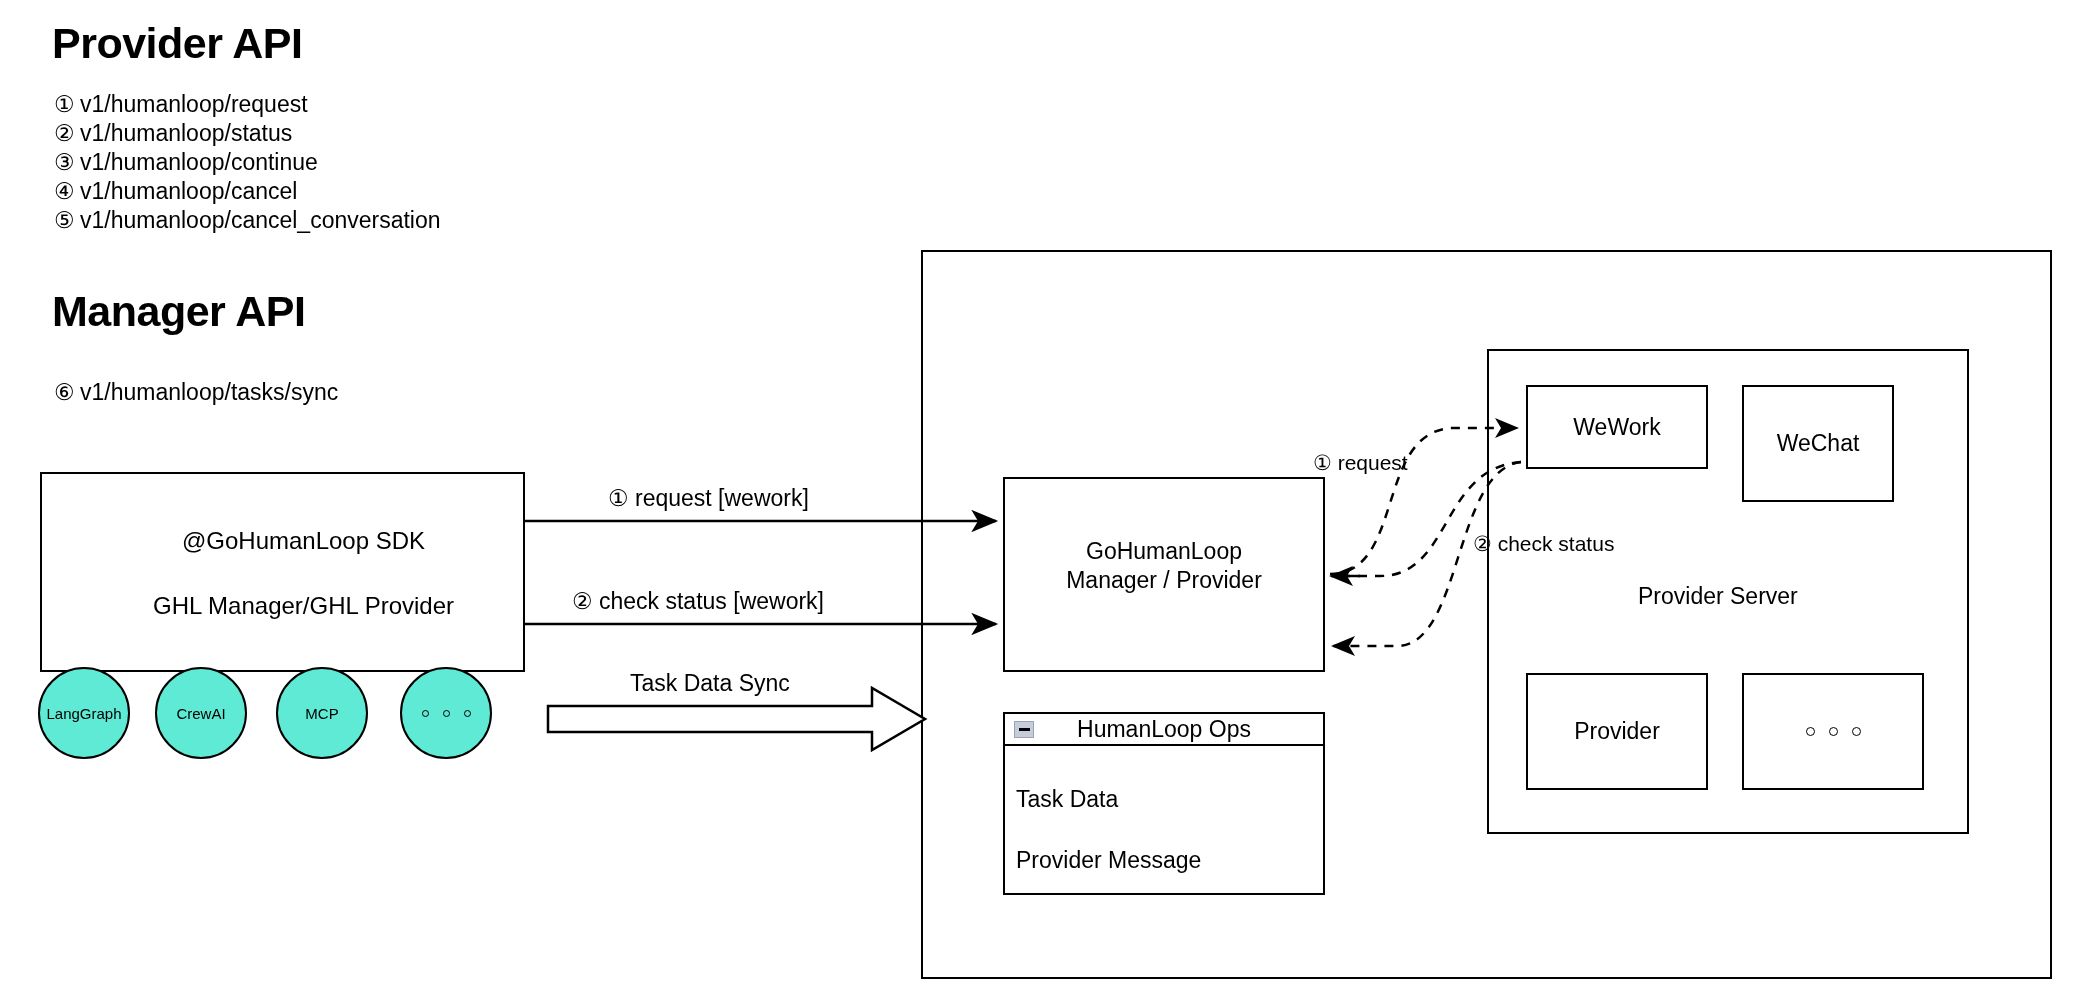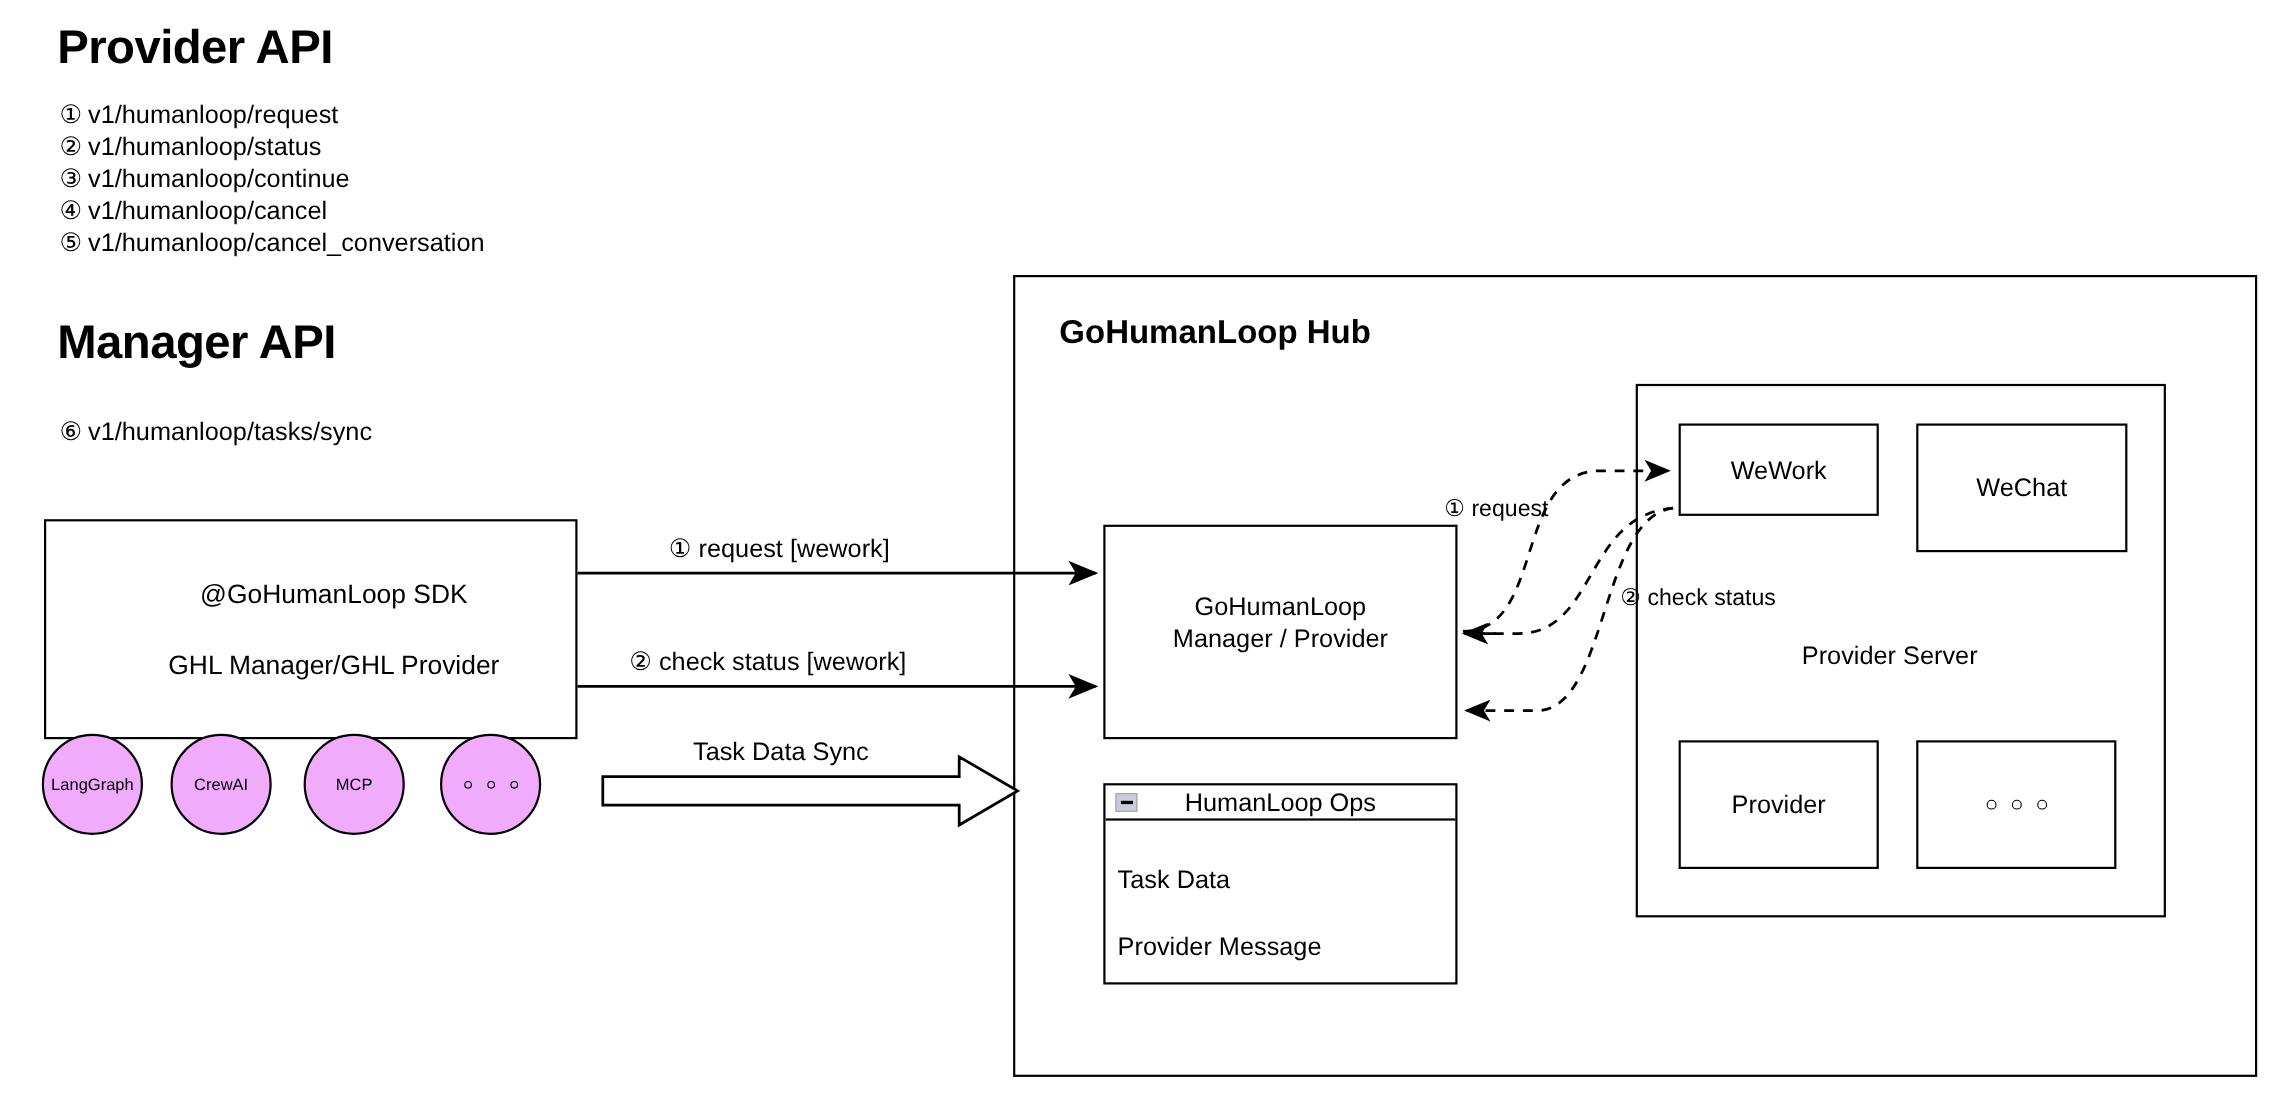--- a/index.html
+++ b/index.html
@@ -62,21 +62,21 @@
     font-size: 24px;
     line-height: 30px;
     white-space: nowrap;
   }
 
   
   .circle {
     box-sizing: border-box;
     border: 2.5px solid #000000;
     border-radius: 50%;
-    background: #f0abfc;
+    background: #5eead4;
     display: flex;
     align-items: center;
     justify-content: center;
     font-size: 15px;
     text-align: center;
   }
   .dots-row {
     display: flex;
     align-items: center;
     gap: 14px;
@@ -229,21 +229,20 @@
         <span class="dot-ring"></span>
     </span>
   </div>
 
   <div class="abs edge-label" style="left:608px; top:487px;">① request [wework]</div>
   <div class="abs edge-label" style="left:572px; top:590px;">② check status [wework]</div>
   <div class="abs edge-label" style="left:630px; top:672px;">Task Data Sync</div>
 
   <div class="abs box" style="left:921px; top:250px; width:1131px; height:729px;"></div>
 
-  <div class="abs hub-title" style="left:963px; top:286px;">GoHumanLoop Hub</div>
 
   <div class="abs box" style="left:1003px; top:477px; width:322px; height:195px;">
     <div class="abs" style="left:0; right:0; top:58px; text-align:center;">
       <div class="node-label">GoHumanLoop</div>
       <div class="node-label">Manager / Provider</div>
     </div>
   </div>
 
   <div class="abs box ops-card" style="left:1003px; top:712px; width:322px; height:183px;">
     <div class="ops-header">
@@ -257,21 +256,21 @@
   </div>
 
   <div class="abs box" style="left:1487px; top:349px; width:482px; height:485px;"></div>
 
   <div class="abs box" style="left:1526px; top:385px; width:182px; height:84px;">
     <div class="abs center-text" style="left:0; top:0; right:0; bottom:0;">
       <span class="node-label">WeWork</span>
     </div>
   </div>
 
-  <div class="abs box" style="left:1742px; top:385px; width:192px; height:117px;">
+  <div class="abs box" style="left:1742px; top:385px; width:152px; height:117px;">
     <div class="abs center-text" style="left:0; top:0; right:0; bottom:0;">
       <span class="node-label">WeChat</span>
     </div>
   </div>
 
   <div class="abs ps-label" style="left:1638px; top:583px;">Provider Server</div>
 
   <div class="abs box" style="left:1526px; top:673px; width:182px; height:117px;">
     <div class="abs center-text" style="left:0; top:0; right:0; bottom:0;">
       <span class="node-label">Provider</span>

